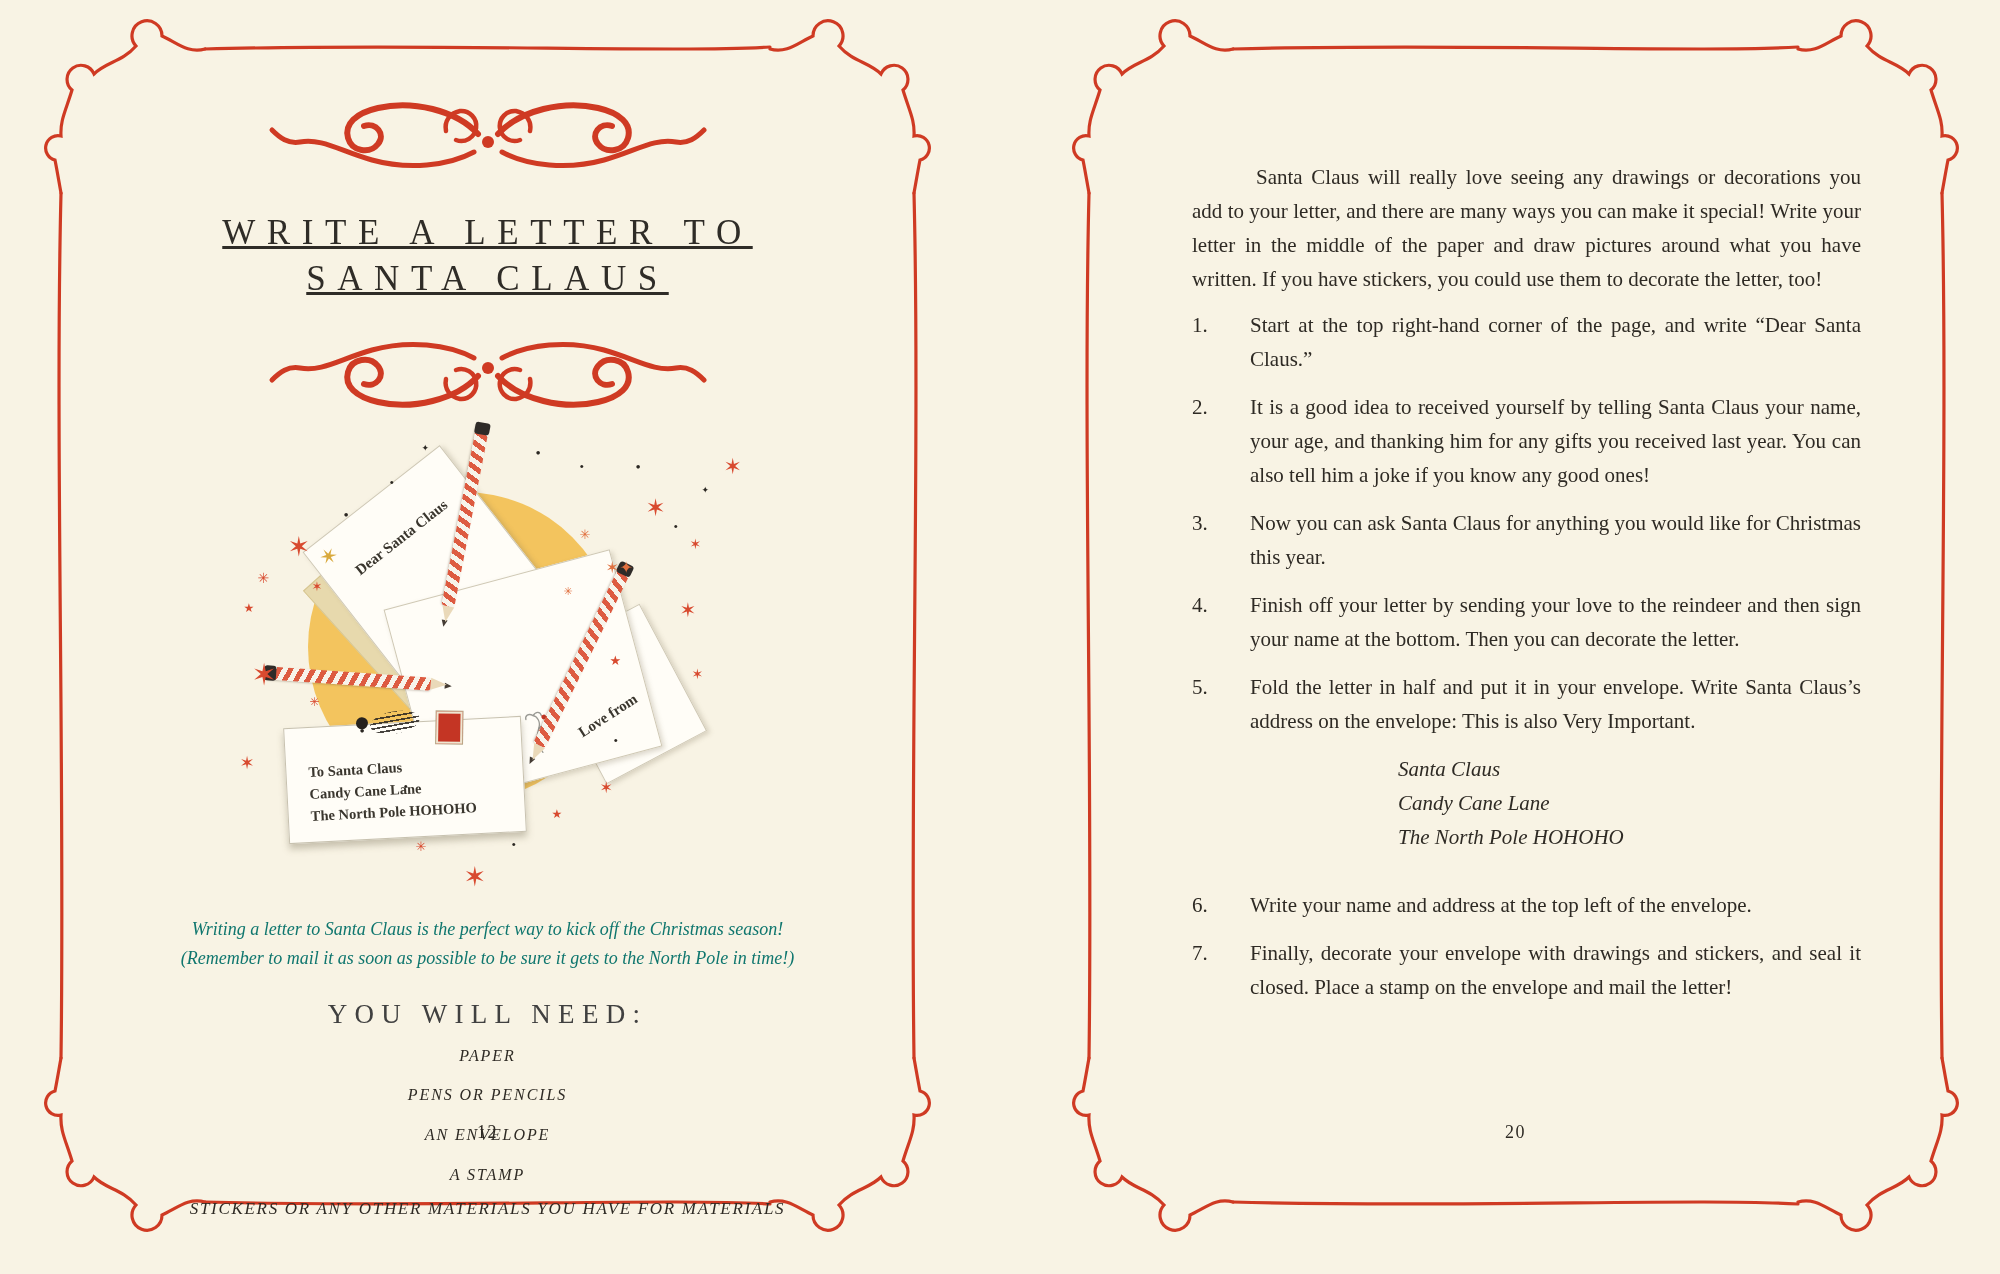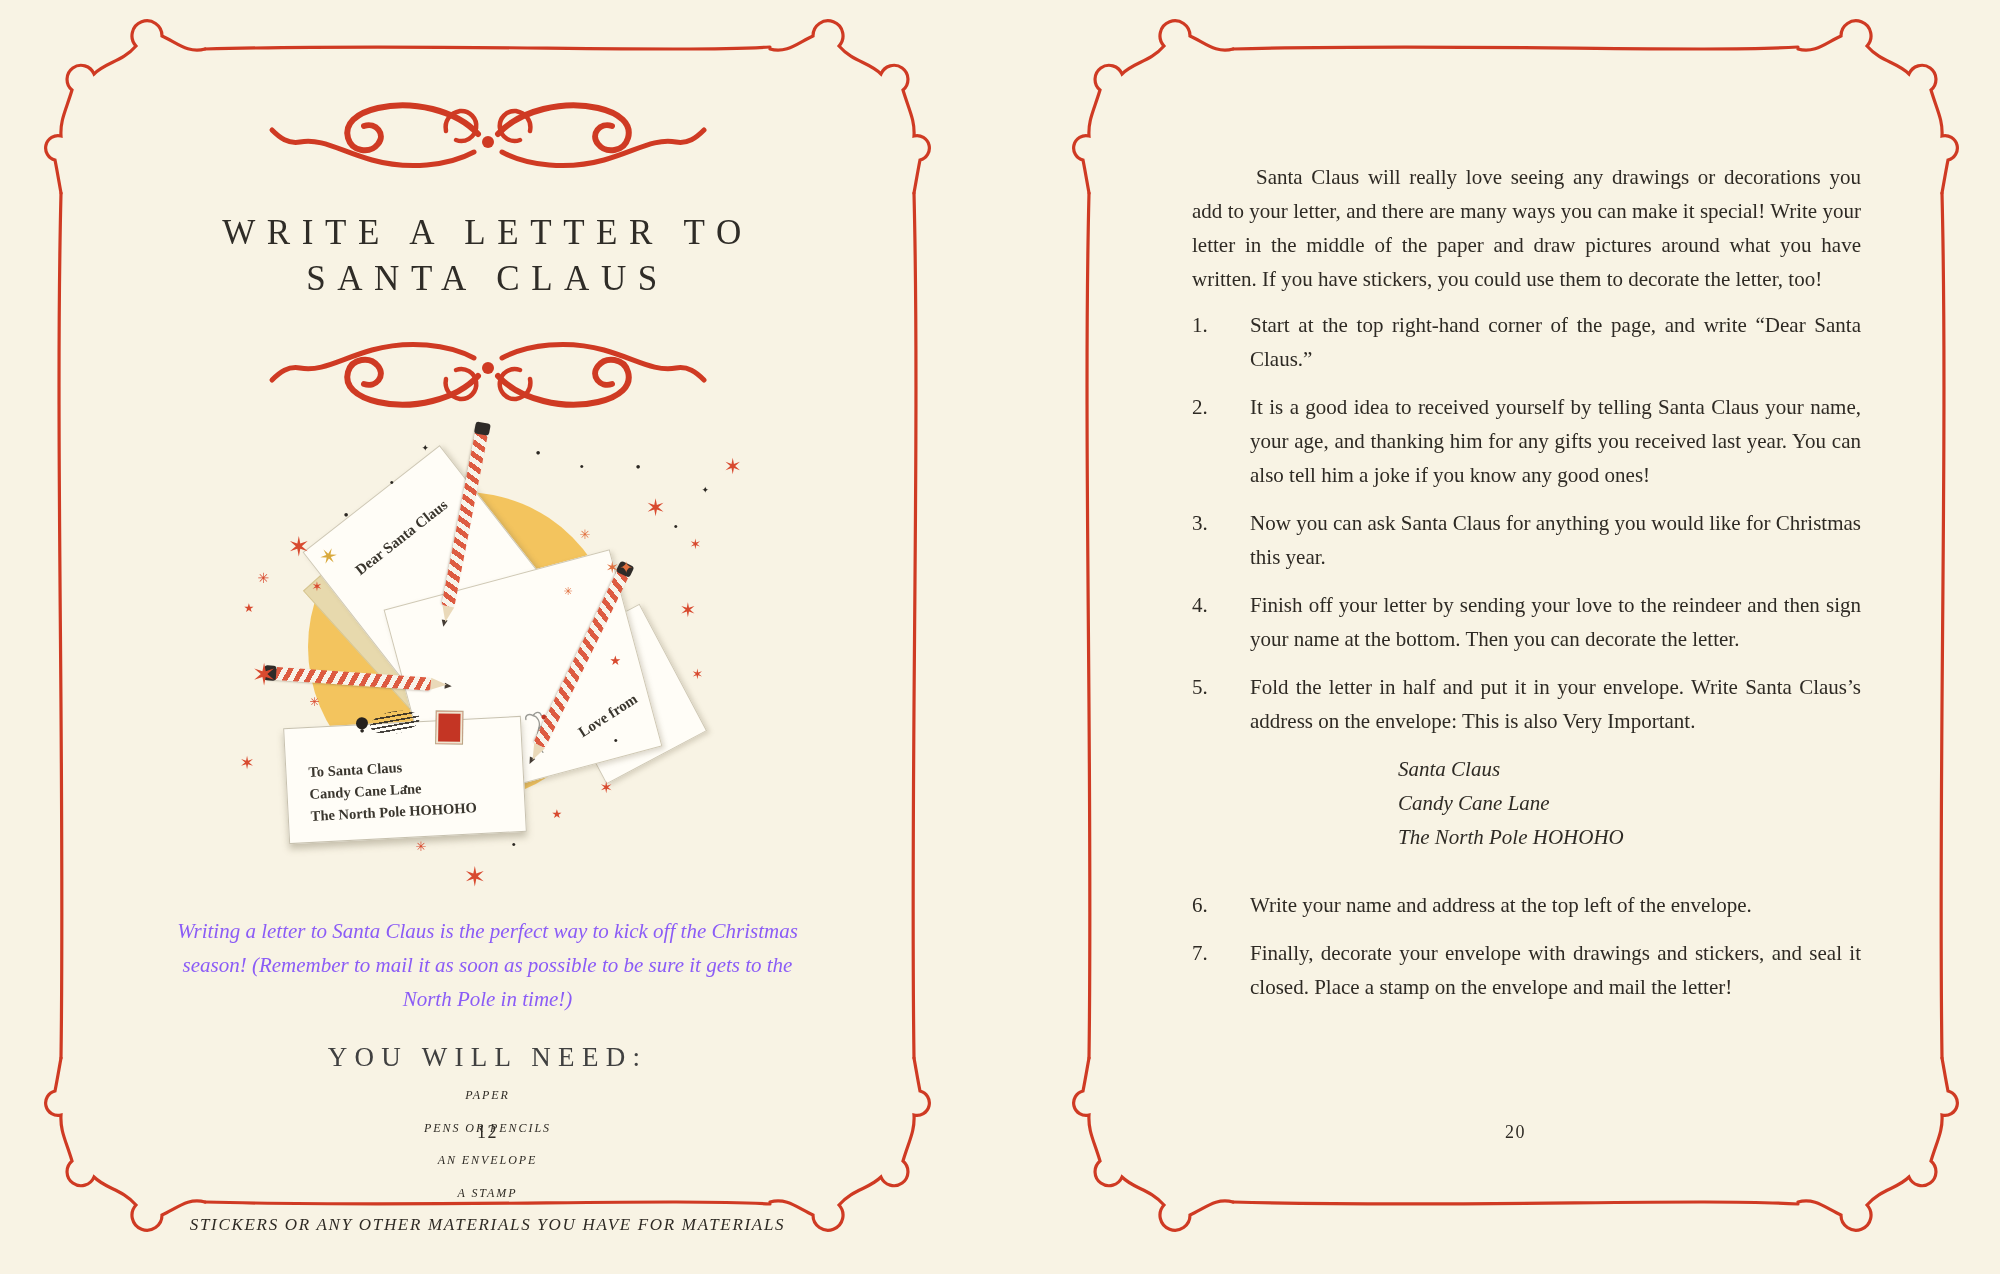--- a/index.html
+++ b/index.html
@@ -9,21 +9,21 @@
   .page-left{left:30px;}
   .page-right{left:1058px;}
   .frame{position:absolute;inset:0;width:100%;height:100%;}
   .page-inner{position:absolute;inset:30px;}
 
   
   .flourish{display:block;margin:0 auto;width:440px;height:100px;}
   .flourish.top{margin-top:42px;}
   .flourish.bottom{margin-top:18px;transform:scaleY(-1);}
   .title{margin-top:20px;text-align:center;font-size:35px;line-height:1.32;letter-spacing:.33em;color:#2f2c27;}
-  .title div{white-space:nowrap;}
+  .title div{white-space:nowrap;text-decoration:underline;}
 
   .illus{position:relative;width:500px;height:455px;margin:14px auto 0 auto;}
   .circle{position:absolute;left:70px;top:58px;width:310px;height:310px;border-radius:50%;background:#f3c45e;z-index:1;}
   .paper{position:absolute;background:#fffdf7;border:1px solid #cfc8b4;box-shadow:2px 3px 5px rgba(120,106,80,.25);}
   .backpaper{position:absolute;left:108px;top:82px;width:150px;height:185px;background:#e7d9ad;border:1px solid #d6c591;transform:rotate(-42deg);z-index:2;}
   .paper1{left:112px;top:42px;width:172px;height:212px;transform:rotate(-38deg);z-index:3;}
   .paper2{left:168px;top:142px;width:232px;height:202px;transform:rotate(-15deg);z-index:4;}
   .paper3{left:328px;top:188px;width:112px;height:142px;transform:rotate(-28deg);z-index:3;}
   .greeting{position:absolute;left:0;right:0;top:40px;text-align:center;font-weight:bold;font-size:15px;color:#3a362e;}
   .paper-star{position:absolute;left:8px;top:6px;font-size:22px;color:#d9a93c;}
@@ -39,24 +39,24 @@
   .pencil::after{content:"";position:absolute;right:-16px;top:0;border-top:6.5px solid transparent;border-bottom:6.5px solid transparent;border-left:16px solid #ead9b9;}
   .pencil .lead{position:absolute;right:-21px;top:3.5px;border-top:3px solid transparent;border-bottom:3px solid transparent;border-left:7px solid #443c34;}
   .pencil-top{left:135px;top:75px;width:185px;transform:rotate(101deg);}
   .pencil-right{left:245px;top:215px;width:200px;transform:rotate(116deg);}
   .pencil-left{left:28px;top:238px;width:165px;transform:rotate(4deg);}
   .st,.dt{position:absolute;z-index:7;line-height:1;}
   .st{color:#d84a2f;}
   .st.or{color:#e0703f;}
   .dt{color:#2b2722;}
 
-  .intro-left{margin:26px auto 9px auto;width:640px;text-align:center;font-style:italic;font-size:21px;line-height:1.6;color:#8b5cf6;}
+  .intro-left{margin:26px auto 9px auto;width:640px;text-align:center;font-style:italic;font-size:18px;line-height:1.6;color:#0f766e;}
   .ywn{margin-top:26px;text-align:center;font-size:27px;letter-spacing:.27em;color:#404040;}
   .materials{margin-top:10px;text-align:center;font-style:italic;letter-spacing:.12em;}
-  .materials .mat{font-size:12px;line-height:1.72;margin-top:12px;}
+  .materials .mat{font-size:16px;line-height:1.72;margin-top:12px;}
   .materials .mat.small{font-size:17px;letter-spacing:.1em;margin-top:6px;}
   .pagenum{position:absolute;bottom:60px;left:0;right:0;text-align:center;font-size:18px;letter-spacing:.08em;color:#2e2a24;}
 
   
   .rp-content{position:absolute;top:112px;left:104px;right:82px;font-size:21px;line-height:34px;color:#2e2a24;}
   .rp-intro{text-align:justify;text-indent:64px;margin:0 0 12px 0;}
   .step{display:flex;margin:0 0 14px 0;}
   .step-num{flex:0 0 58px;}
   .step-text{flex:1;text-align:justify;}
   .santa-address{margin:10px 0 34px 206px;font-style:italic;line-height:34px;}

